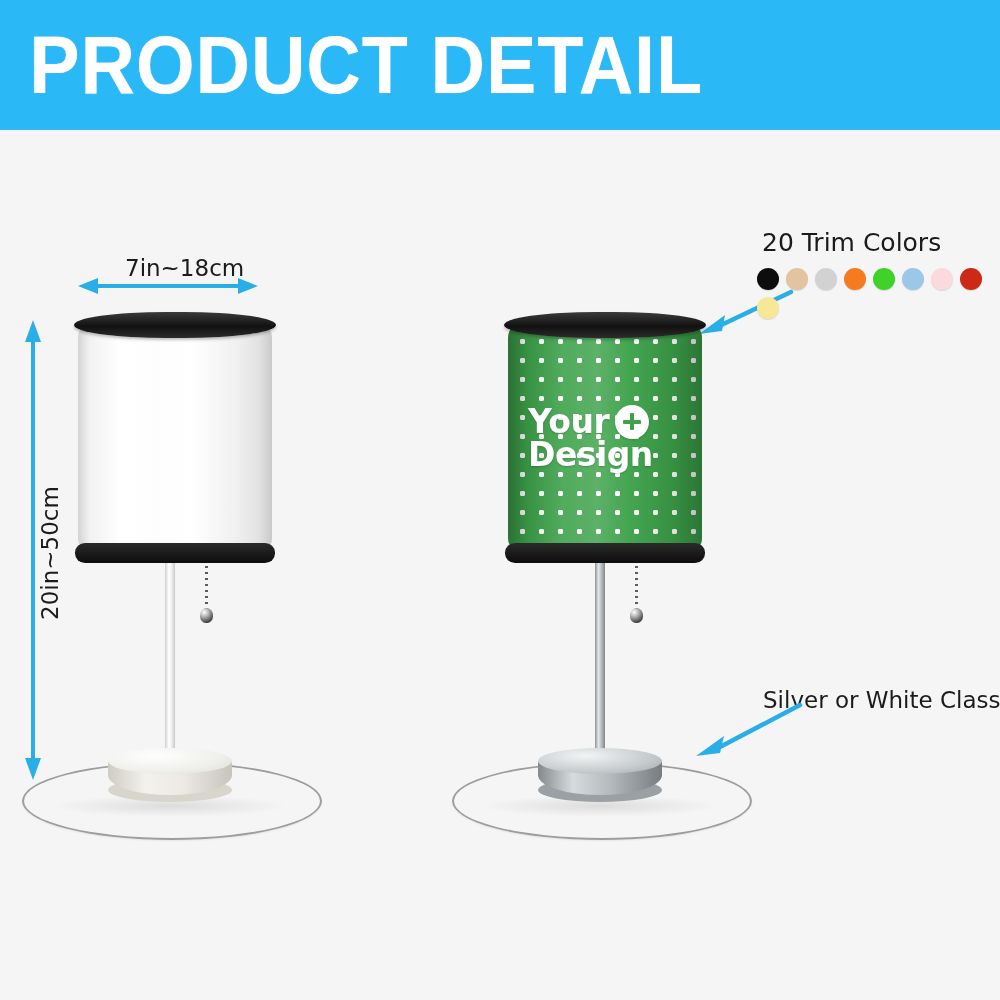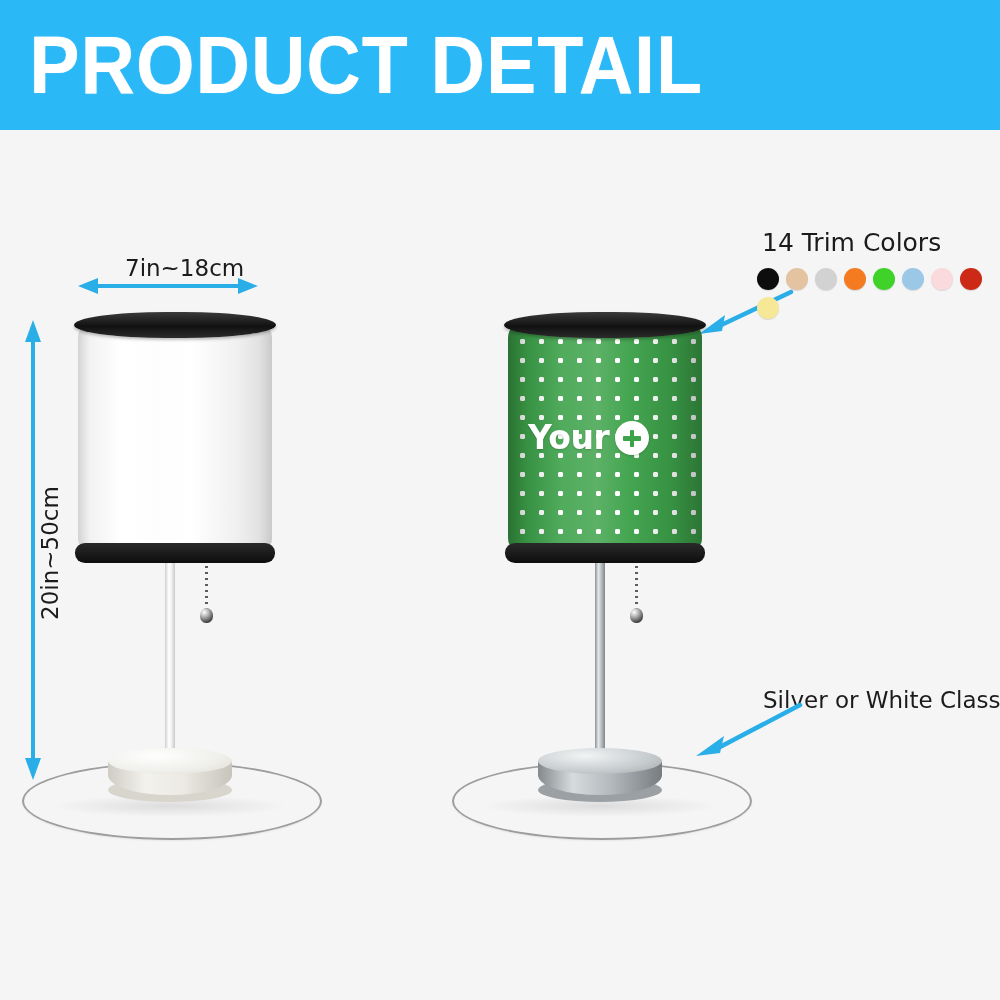--- a/index.html
+++ b/index.html
@@ -222,21 +222,21 @@
     <polygon points="180,11 160,3 160,19" fill="#2aaee8"></polygon>
   </svg>
 
   <div class="lbl" id="height-label">20in~50cm</div>
   <svg class="arrow" id="arrow-height" width="22" height="460" viewBox="0 0 22 460">
     <line x1="11" y1="14" x2="11" y2="446" stroke="#2aaee8" stroke-width="4"></line>
     <polygon points="11,0 3,22 19,22" fill="#2aaee8"></polygon>
     <polygon points="11,460 3,438 19,438" fill="#2aaee8"></polygon>
   </svg>
 
-  <div class="lbl" id="trim-label">14 Trim Colors</div>
+  <div class="lbl" id="trim-label">20 Trim Colors</div>
   <svg class="arrow" id="arrow-trim" width="100" height="48" viewBox="0 0 100 48">
     <line x1="96" y1="4" x2="22" y2="39" stroke="#2aaee8" stroke-width="4.5" stroke-linecap="round"></line>
     <polygon points="4,46 30,27 27,43" fill="#2aaee8"></polygon>
   </svg>
 
   <div id="swatches">
     <div class="sw-row">
       <div class="swatch" style="background:#0d0d0d"></div>
       <div class="swatch" style="background:#e3c3a0"></div>
       <div class="swatch" style="background:#d2d2d2"></div>
@@ -285,20 +285,23 @@
     <div class="cord"></div>
 
     <div class="shade shade-green">
       <div class="shade-body">
         <div class="dots"></div>
         <div class="design-block">
           <div class="design-row">
             <span class="design-text">Your</span>
             <span class="plus-badge"></span>
           </div>
+          <div class="design-row">
+            <span class="design-text">Design</span>
+          </div>
         </div>
         <div class="curve-shade"></div>
       </div>
       <div class="trim-top"></div>
       <div class="trim-bottom"></div>
     </div>
 
     <div class="pole pole-silver"></div>
     <div class="chain"></div>
     <div class="chain-ball"></div>

